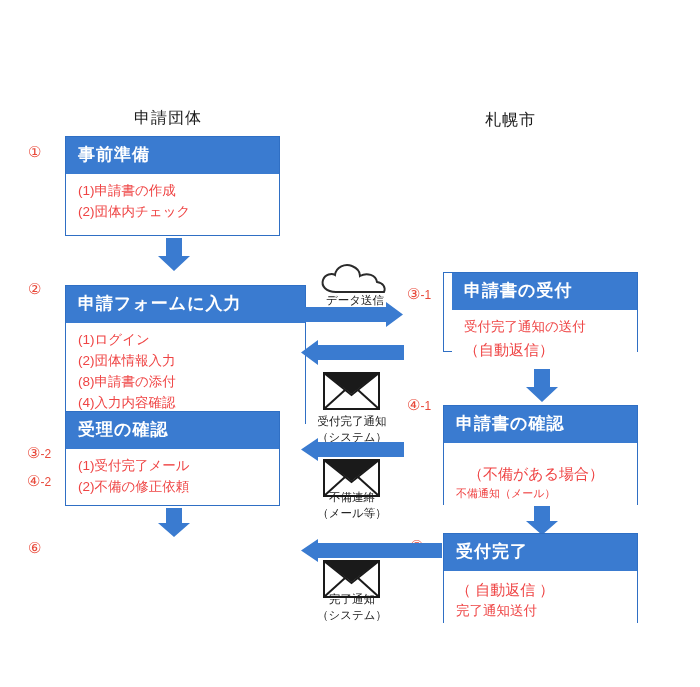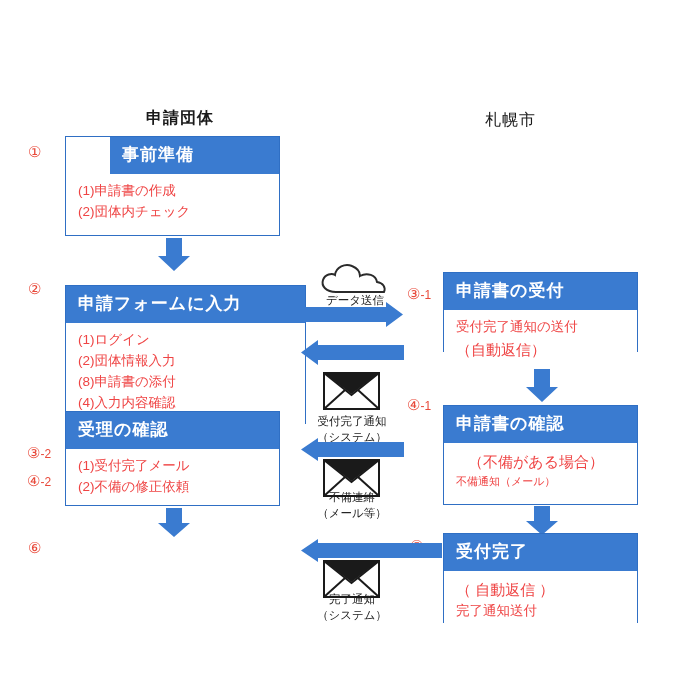--- a/index.html
+++ b/index.html
@@ -83,21 +83,21 @@
   }
   .cloud {
     position: absolute;
   }
 </style>
 </head>
 <body>
 
 <div id="canvas">
 
-  <div class="col-title" style="left:146px; top:108px;font-weight:bold;">申請団体</div>
+  <div class="col-title" style="left:134px; top:108px;">申請団体</div>
   <div class="col-title" style="left:485px; top:110px;">札幌市</div>
 
   <div class="step-num" style="left:28px; top:143px;">①</div>
   <div class="step-num" style="left:28px; top:280px;">②</div>
 
   <div class="step-num" style="left:407px; top:285px;">
     <span>③</span><span class="sub">-1</span>
   </div>
   <div class="step-num" style="left:27px; top:444px;">
     <span>③</span><span class="sub">-2</span>
@@ -107,21 +107,21 @@
     <span>④</span><span class="sub">-1</span>
   </div>
   <div class="step-num" style="left:27px; top:472px;">
     <span>④</span><span class="sub">-2</span>
   </div>
 
   <div class="step-num" style="left:410px; top:537px;">⑤</div>
   <div class="step-num" style="left:28px; top:539px;">⑥</div>
 
   <div class="box" style="left:65px; top:136px; width:215px; height:100px;">
-    <div class="box-head" style="height:37px;margin-left:44px;">事前準備</div>
+    <div class="box-head" style="height:37px;">事前準備</div>
     <div class="box-body">
       <div class="line">(1)申請書の作成</div>
       <div class="line">(2)団体内チェック</div>
     </div>
   </div>
 
   <svg class="arrow-down" style="left:157px; top:238px;" width="34" height="34">
     <polygon points="9,0 25,0 25,18 33,18 17,33 1,18 9,18" fill="#3a7bd0"></polygon>
   </svg>
 
@@ -142,35 +142,35 @@
       <div class="line">(1)受付完了メール</div>
       <div class="line">(2)不備の修正依頼</div>
     </div>
   </div>
 
   <svg class="arrow-down" style="left:157px; top:508px;" width="34" height="30">
     <polygon points="9,0 25,0 25,15 33,15 17,29 1,15 9,15" fill="#3a7bd0"></polygon>
   </svg>
 
 
-  <div class="box" style="left:443px; top:272px; width:195px; height:80px;">
+  <div class="box" style="left:443px; top:272px; width:195px; height:80px;padding-left:8px;">
     <div class="box-head" style="height:37px;">申請書の受付</div>
     <div class="box-body">
       <div class="line">受付完了通知の送付</div>
       <div class="line small">（自動返信）</div>
     </div>
   </div>
 
   <svg class="arrow-down" style="left:525px; top:369px;" width="34" height="34">
     <polygon points="9,0 25,0 25,18 33,18 17,33 1,18 9,18" fill="#3a7bd0"></polygon>
   </svg>
 
   <div class="box" style="left:443px; top:405px; width:195px; height:100px;">
     <div class="box-head" style="height:37px;">申請書の確認</div>
-    <div class="box-body" style="padding-top:7px;">
+    <div class="box-body" style="padding-top:19px;">
       <div class="line small" style="padding-left:12px;">（不備がある場合）</div>
       <div class="line" style="font-size:11px;">不備通知（メール）</div>
     </div>
   </div>
 
   <svg class="arrow-down" style="left:525px; top:506px;" width="34" height="30">
     <polygon points="9,0 25,0 25,15 33,15 17,29 1,15 9,15" fill="#3a7bd0"></polygon>
   </svg>
 
   <div class="box" style="left:443px; top:533px; width:195px; height:90px;">

